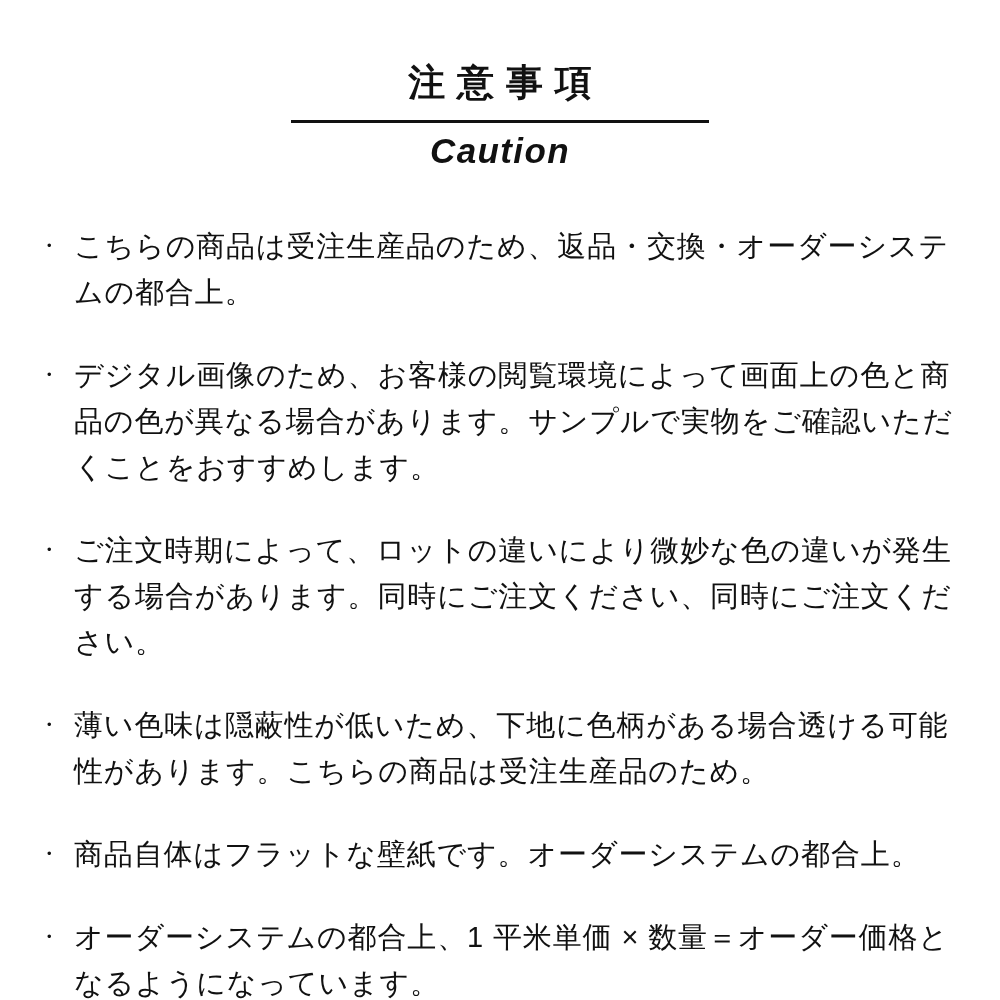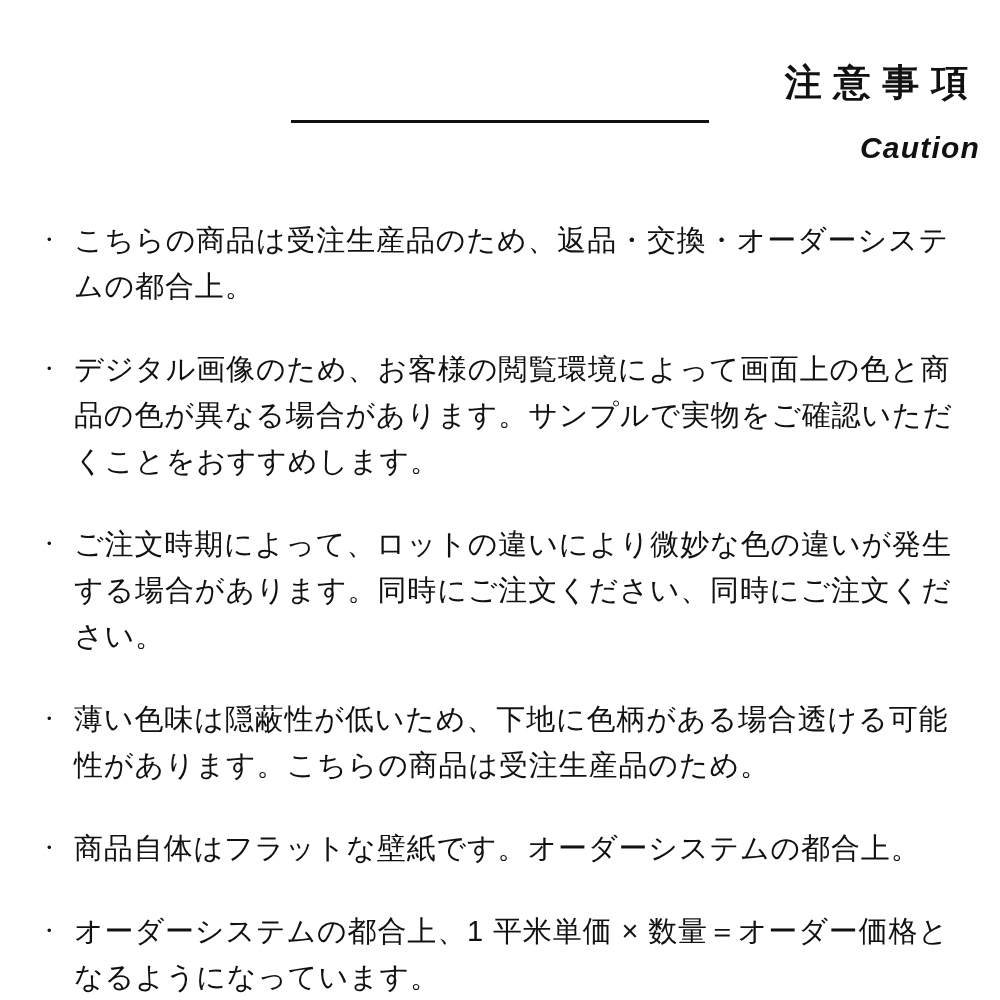--- a/index.html
+++ b/index.html
@@ -9,36 +9,36 @@
     background: #ffffff;
     font-family: "Liberation Sans", "DejaVu Sans", sans-serif;
     color: #111111;
     overflow: hidden;
   }
   .page {
     width: 1000px;
     height: 1000px;
     padding: 58px 20px 0 20px;
   }
-  header { text-align: right; }
+  header { text-align: center; }
   .title {
     font-size: 37px;
     font-weight: 700;
     letter-spacing: 0.32em;
     text-indent: 0.32em; 
     color: #111111;
   }
   .divider {
     width: 418px;
     height: 3px;
     background: #111111;
     margin: 12px auto 8px auto;
   }
   .subtitle {
-    font-size: 30px;
+    font-size: 35px;
     font-style: italic;
     font-weight: 600;
     letter-spacing: 0.04em;
     color: #111111;
   }
   ul.notes {
     list-style: none;
     margin-top: 52px;
     padding: 0 18px;
   }

